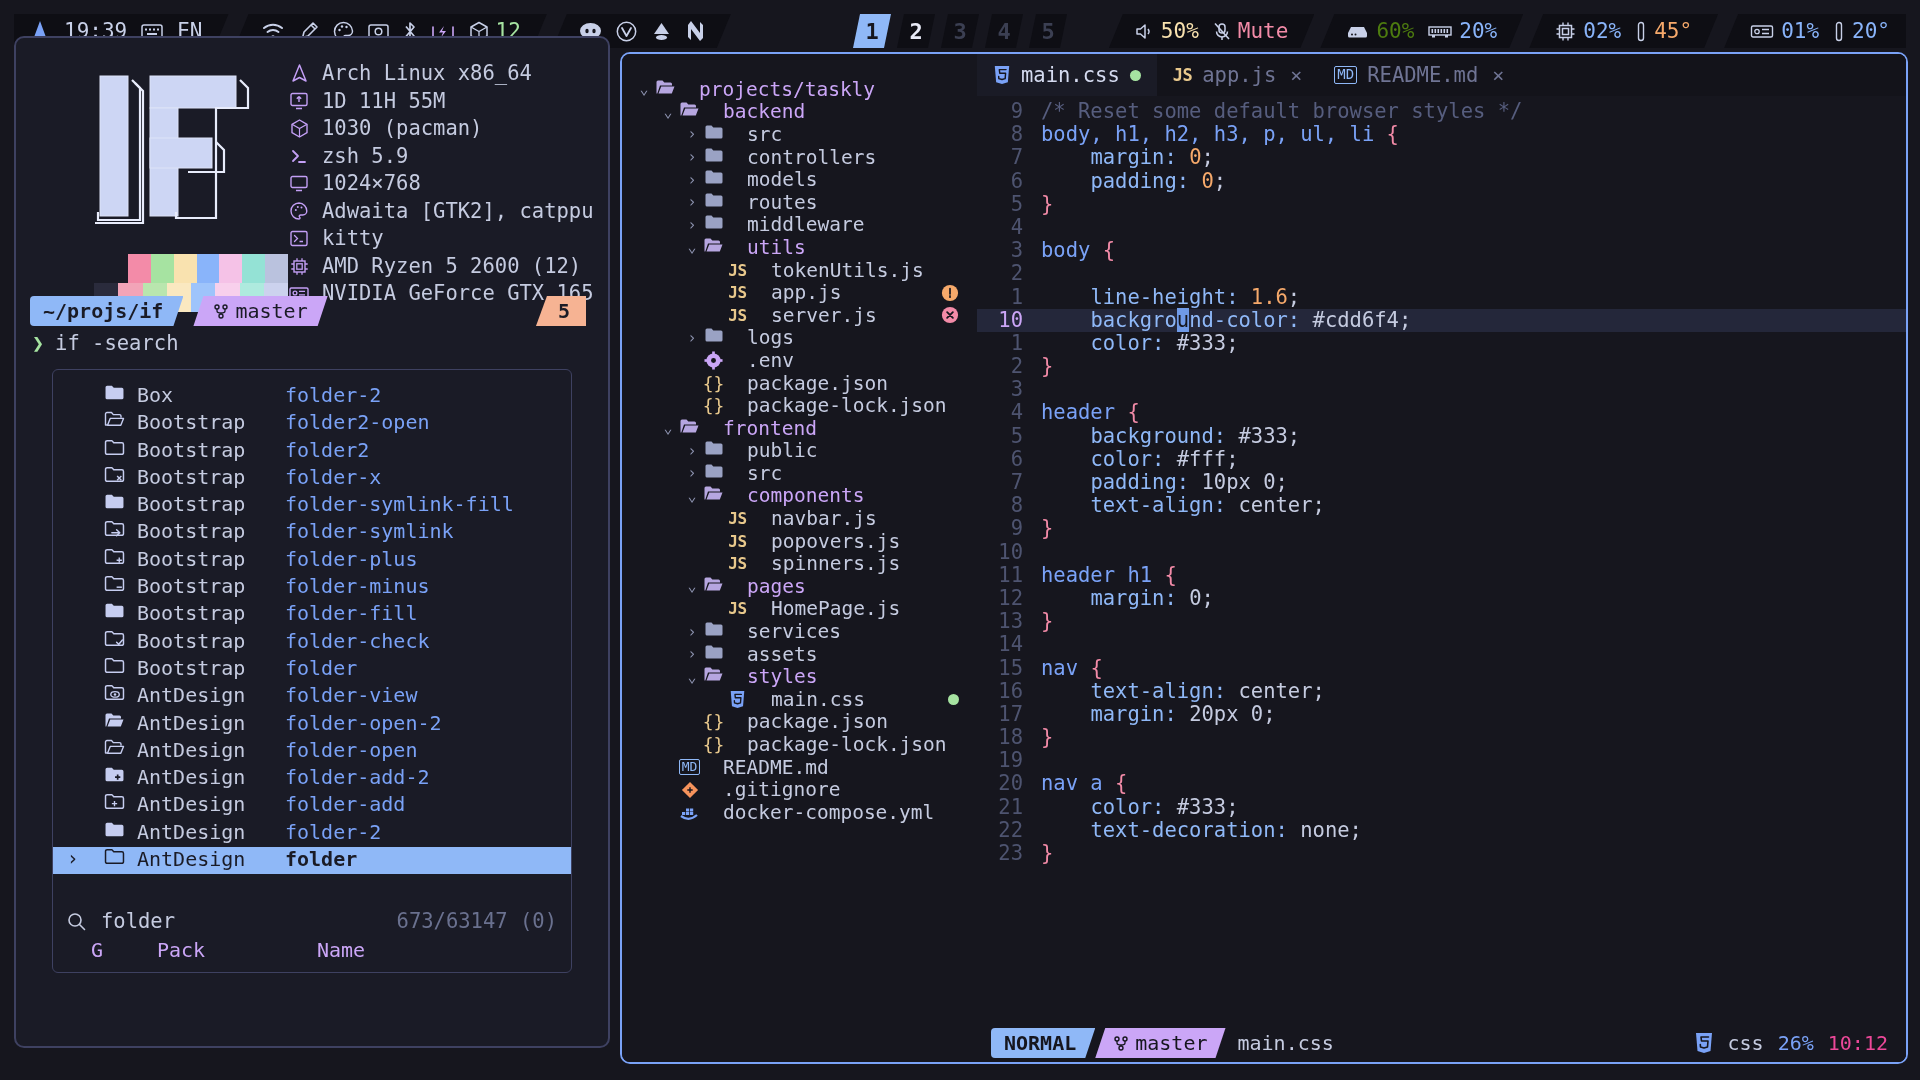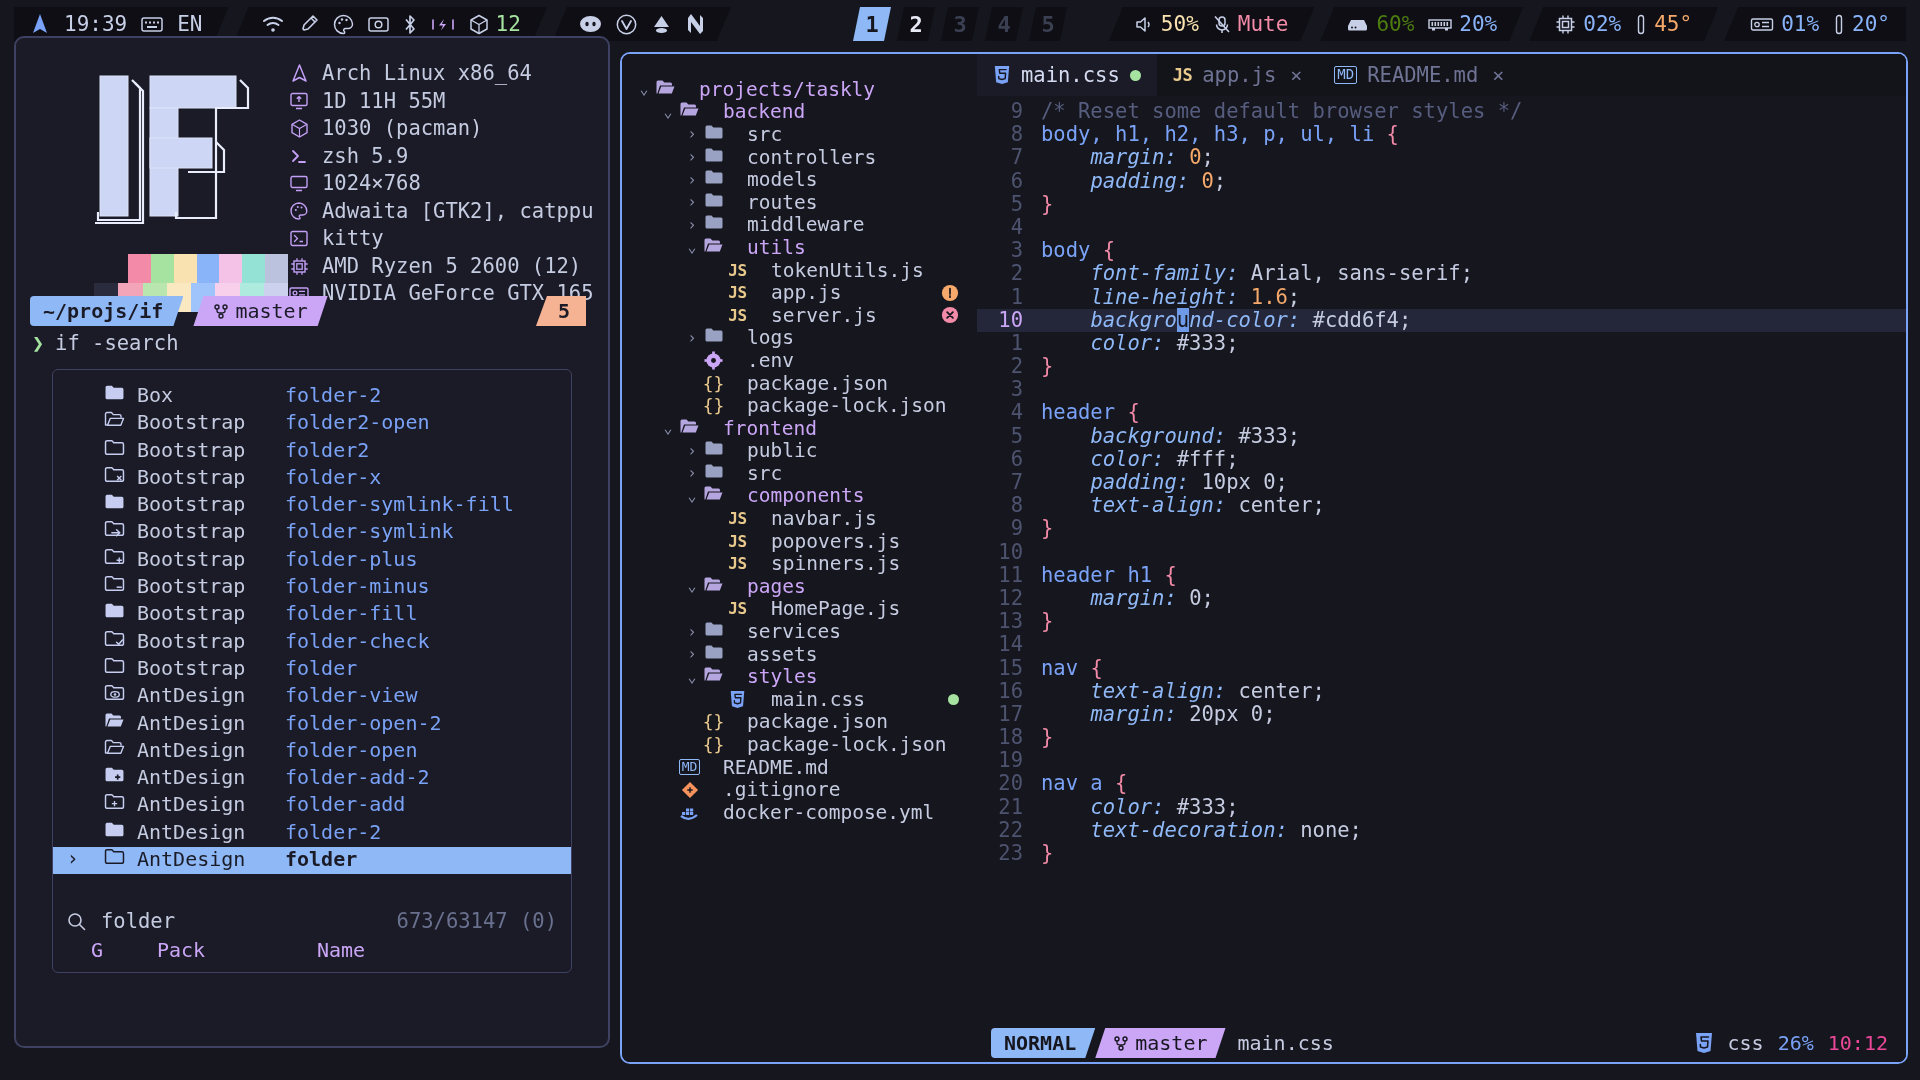--- a/index.html
+++ b/index.html
@@ -5,21 +5,21 @@
   * { box-sizing: border-box; margin: 0; padding: 0; }
   html, body {
     width: 1920px; height: 1080px;
     background: #16161e;
     font-family: "DejaVu Sans Mono", monospace;
     overflow: hidden;
   }
   
   #topbar {
     position: absolute; top: 0; left: 0; width: 1920px; height: 48px;
-    display: flex; align-items: center; gap: 0px;
+    display: flex; align-items: flex-end; gap: 0px;
     background: #16161e;
   }
   .bar-group {
     background: #0e0e14;
     height: 34px;
     display: flex; align-items: center;
     padding: 0 16px;
     gap: 14px;
     font-size: 21px;
     color: #c8d0e8;
@@ -134,21 +134,21 @@
   .tab.active { background: #1a1b26; color: #d5dbf0; }
   .tab .dot { width: 11px; height: 11px; border-radius: 50%; background: #a6e3a1; }
   .tab .x { color: #6f7494; font-size: 20px; margin-left: 4px; }
   #code { padding-top: 4px; font-size: 20.5px; line-height: 23.2px; }
   .crow { display: flex; height: 23.2px; white-space: pre; }
   .crow.cur { background: #24273a; }
   .ln { width: 64px; text-align: right; padding-right: 18px; color: #4e5470; }
   .crow.cur .ln { color: #cba6f7; }
   .ctext { color: #c5cbe0; }
   .k-sel { color: #7aa2f7; }
-  .k-prop { color: #8fb8f7; font-style: italic; }
+  .k-prop { color: #8fb8f7; }
   .k-num { color: #f6a96b; }
   .k-val { color: #c5cbe0; }
   .k-com { color: #565d7e; }
   .k-brace { color: #f38ba8; }
   .k-guide { color: #30344d; }
   .cursor-box { background: #6f9ae8; color:#16161e; }
   #statusline { position: absolute; left: 0; right: 0; bottom: 0; height: 38px; display: flex; align-items: center; background: #16161e; padding-left: 14px; gap: 0; }
   .sseg { height: 30px; display: flex; align-items: center; font-size: 20px; }
   .sseg.mode { background: #8fb8f7; color: #16161e; font-weight: bold; padding: 0 13px; clip-path: polygon(0 0, 100% 0, calc(100% - 10px) 100%, 0 100%); padding-right: 19px; border-radius: 4px 0 0 4px;}
   .sseg.git2 { background: #cba6f7; color: #16161e; padding: 0 18px; gap:6px; clip-path: polygon(10px 0, 100% 0, calc(100% - 10px) 100%, 0 100%); }
@@ -1062,21 +1062,21 @@
         </div>
       </div>
     <div id="code">
         <div class="crow"><span class="ln">9</span><span class="ctext"><span class="k-com">/* Reset some default browser styles */</span></span></div>
         <div class="crow"><span class="ln">8</span><span class="ctext"><span class="k-sel">body, h1, h2, h3, p, ul, li </span><span class="k-brace">{</span></span></div>
         <div class="crow"><span class="ln">7</span><span class="ctext"><span class="k-guide">    </span><span class="k-prop">margin: </span><span class="k-num">0</span><span class="k-val">;</span></span></div>
         <div class="crow"><span class="ln">6</span><span class="ctext"><span class="k-guide">    </span><span class="k-prop">padding: </span><span class="k-num">0</span><span class="k-val">;</span></span></div>
         <div class="crow"><span class="ln">5</span><span class="ctext"><span class="k-brace">}</span></span></div>
         <div class="crow"><span class="ln">4</span><span class="ctext"></span></div>
         <div class="crow"><span class="ln">3</span><span class="ctext"><span class="k-sel">body </span><span class="k-brace">{</span></span></div>
-        <div class="crow"><span class="ln">2</span><span class="ctext"><span class="k-guide">    </span><span class="k-prop">font-family: </span><span class="k-val">Arial, sans-serif;</span></span></div>
+        <div class="crow"><span class="ln">2</span></div>
         <div class="crow"><span class="ln">1</span><span class="ctext"><span class="k-guide">    </span><span class="k-prop">line-height: </span><span class="k-num">1.6</span><span class="k-val">;</span></span></div>
         <div class="crow cur"><span class="ln">10</span><span class="ctext"><span class="k-guide">    </span><span class="k-prop">backgro</span><span class="cursor-box">u</span><span class="k-prop">nd-color: </span><span class="k-val">#cdd6f4;</span></span></div>
         <div class="crow"><span class="ln">1</span><span class="ctext"><span class="k-guide">    </span><span class="k-prop">color: </span><span class="k-val">#333;</span></span></div>
         <div class="crow"><span class="ln">2</span><span class="ctext"><span class="k-brace">}</span></span></div>
         <div class="crow"><span class="ln">3</span><span class="ctext"></span></div>
         <div class="crow"><span class="ln">4</span><span class="ctext"><span class="k-sel">header </span><span class="k-brace">{</span></span></div>
         <div class="crow"><span class="ln">5</span><span class="ctext"><span class="k-guide">    </span><span class="k-prop">background: </span><span class="k-val">#333;</span></span></div>
         <div class="crow"><span class="ln">6</span><span class="ctext"><span class="k-guide">    </span><span class="k-prop">color: </span><span class="k-val">#fff;</span></span></div>
         <div class="crow"><span class="ln">7</span><span class="ctext"><span class="k-guide">    </span><span class="k-prop">padding: </span><span class="k-val">10px 0;</span></span></div>
         <div class="crow"><span class="ln">8</span><span class="ctext"><span class="k-guide">    </span><span class="k-prop">text-align: </span><span class="k-val">center;</span></span></div>

